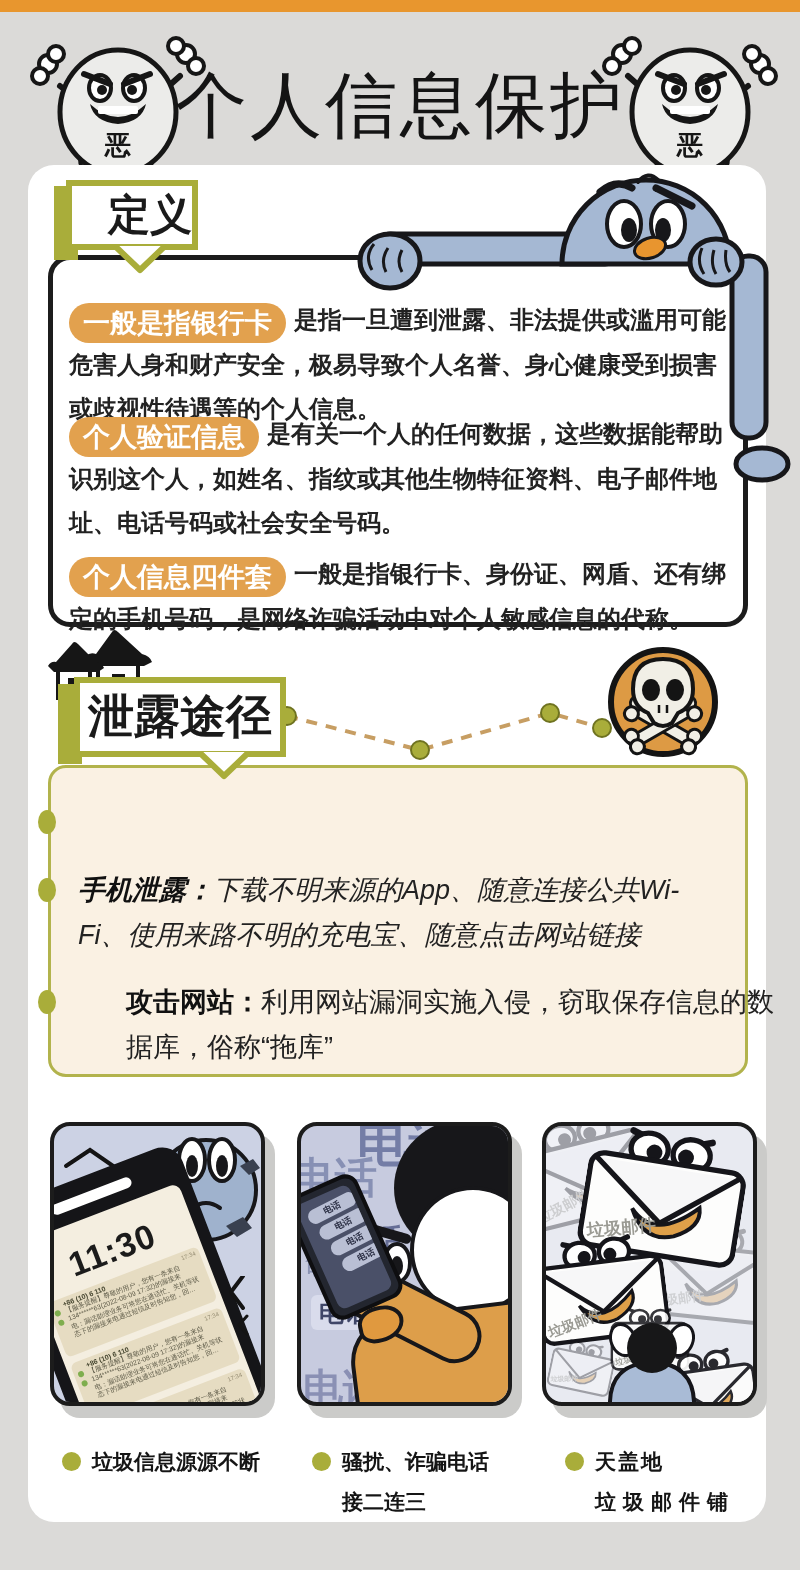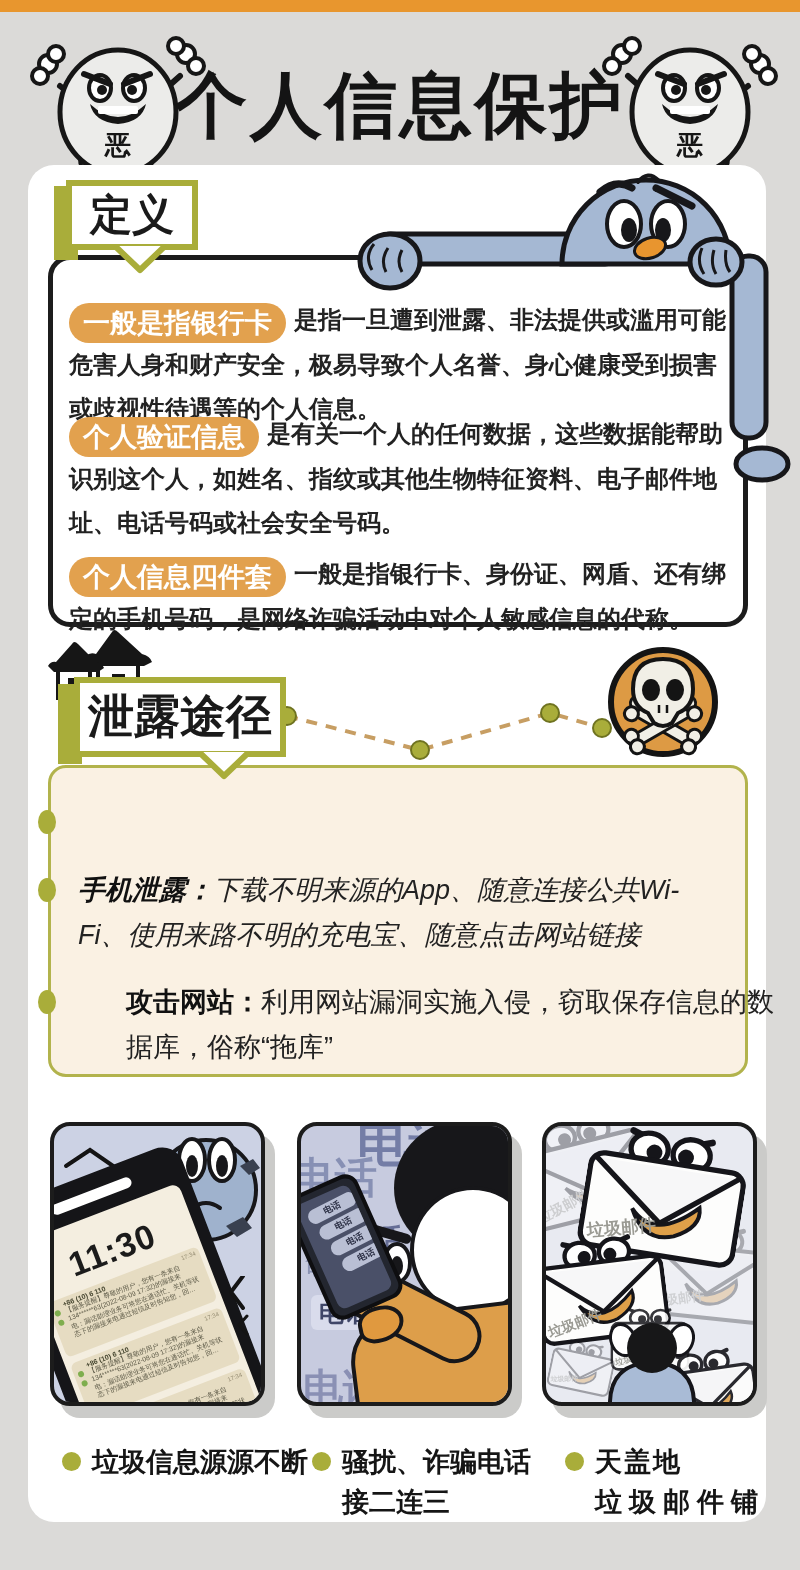--- a/index.html
+++ b/index.html
@@ -3,21 +3,21 @@
 <meta charset="utf-8">
 <style>
   html,body{margin:0;padding:0;background:#dbdad8;}
   *{box-sizing:border-box;}
   #page{position:relative;width:800px;height:1570px;background:#dbdad8;overflow:hidden;
         font-family:"Liberation Sans","DejaVu Sans",sans-serif;color:#1c1c1c;}
   .abs{position:absolute;}
   
   .topbar{left:0;top:0;width:800px;height:12px;background:#e8962e;}
   
-  .main-title{left:0;top:58px;width:800px;text-align:center;font-size:72px;font-weight:700;
+  .main-title{left:0;top:58px;width:800px;text-align:center;font-size:72px;font-weight:400;
               letter-spacing:3px;color:#141414;}
   
   .panel{left:28px;top:165px;width:738px;height:1357px;background:#ffffff;border-radius:26px;}
   
   .ribbon{width:24px;background:#a9ad3a;z-index:3;}
   .label-box{background:#fff;border:6px solid #a9ad3a;display:flex;align-items:center;
              justify-content:center;font-weight:900;color:#1a1a1a;z-index:3;}
   .arrow-v{z-index:4;}
   
   .def-card{left:48px;top:255px;width:700px;height:372px;background:#fff;border:5px solid #1c1c1c;
@@ -70,21 +70,21 @@
           border-radius:28px;bottom:62px;left:30px;transform:rotate(27deg);z-index:2;}
   .c2-hand{position:absolute;width:46px;height:46px;background:#fff;border:4px solid #17171a;
            border-radius:50%;left:24px;bottom:108px;z-index:3;}
   .phone2{position:absolute;width:78px;height:134px;background:#23262f;border:4px solid #0e0e10;
           border-radius:14px;left:4px;bottom:88px;transform:rotate(-24deg);z-index:4;}
   .phone2 .screen2{position:absolute;inset:6px;background:#4a5068;border-radius:8px;padding-top:5px;overflow:hidden;}
   .ppill{width:52px;height:15px;background:#b9bfd4;border-radius:8px;margin-top:4px;font-size:9px;
          color:#2b2f44;text-align:center;line-height:15px;font-weight:700;}
   
   .cap-dot{width:19px;height:19px;background:#a9ad3a;border-radius:50%;top:1452px;z-index:2;}
-  .caption{top:1442px;font-size:27px;font-weight:700;line-height:40px;color:#151515;z-index:2;}
+  .caption{top:1442px;font-size:21px;font-weight:700;line-height:40px;color:#151515;z-index:2;}
 </style>
 </head>
 <body>
 
 <div id="page">
 
   <div class="abs topbar"></div>
 
   <svg class="abs" style="left:26px;top:26px;" width="190" height="150" viewBox="0 0 190 150">
     <ellipse cx="68" cy="134" rx="14" ry="10" fill="#fff" stroke="#161616" stroke-width="4" transform="rotate(-14 68 134)"></ellipse>
@@ -134,21 +134,21 @@
     <path d="M64,78 Q92,104 120,78 Q116,96 92,98 Q68,96 64,78 Z" fill="#161616"></path>
     <rect x="72" y="80" width="40" height="8" rx="2" fill="#fff"></rect>
     <text x="92" y="128" text-anchor="middle" font-size="26" font-weight="700" fill="#161616" transform="scale(-1,1) translate(-184,0)">恶</text>
   </svg>
 
   <div class="abs main-title">个人信息保护</div>
 
   <div class="abs panel"></div>
 
   <div class="abs ribbon" style="left:54px;top:186px;height:74px;"></div>
-  <div class="abs label-box" style="left:66px;top:180px;width:132px;height:70px;font-size:42px;">
+  <div class="abs label-box" style="left:66px;top:180px;width:132px;height:70px;font-size:42px;justify-content:flex-end;">
     <span>定义</span>
   </div>
   <svg class="abs arrow-v" style="left:112px;top:246px;" width="56" height="30" viewBox="0 0 56 30">
     <polygon points="3,0 53,0 28,24" fill="#fff"></polygon>
     <path d="M3,0 L28,24 L53,0" fill="none" stroke="#a9ad3a" stroke-width="6" stroke-linejoin="round"></path>
   </svg>
 
   <div class="abs def-card">
     <p class="def-item" style="top:14px;">
       <span class="pill">一般是指银行卡</span><span>是指一旦遭到泄露、非法提供或滥用可能危害人身和财产安全，极易导致个人名誉、身心健康受到损害或歧视性待遇等的个人信息。</span>

